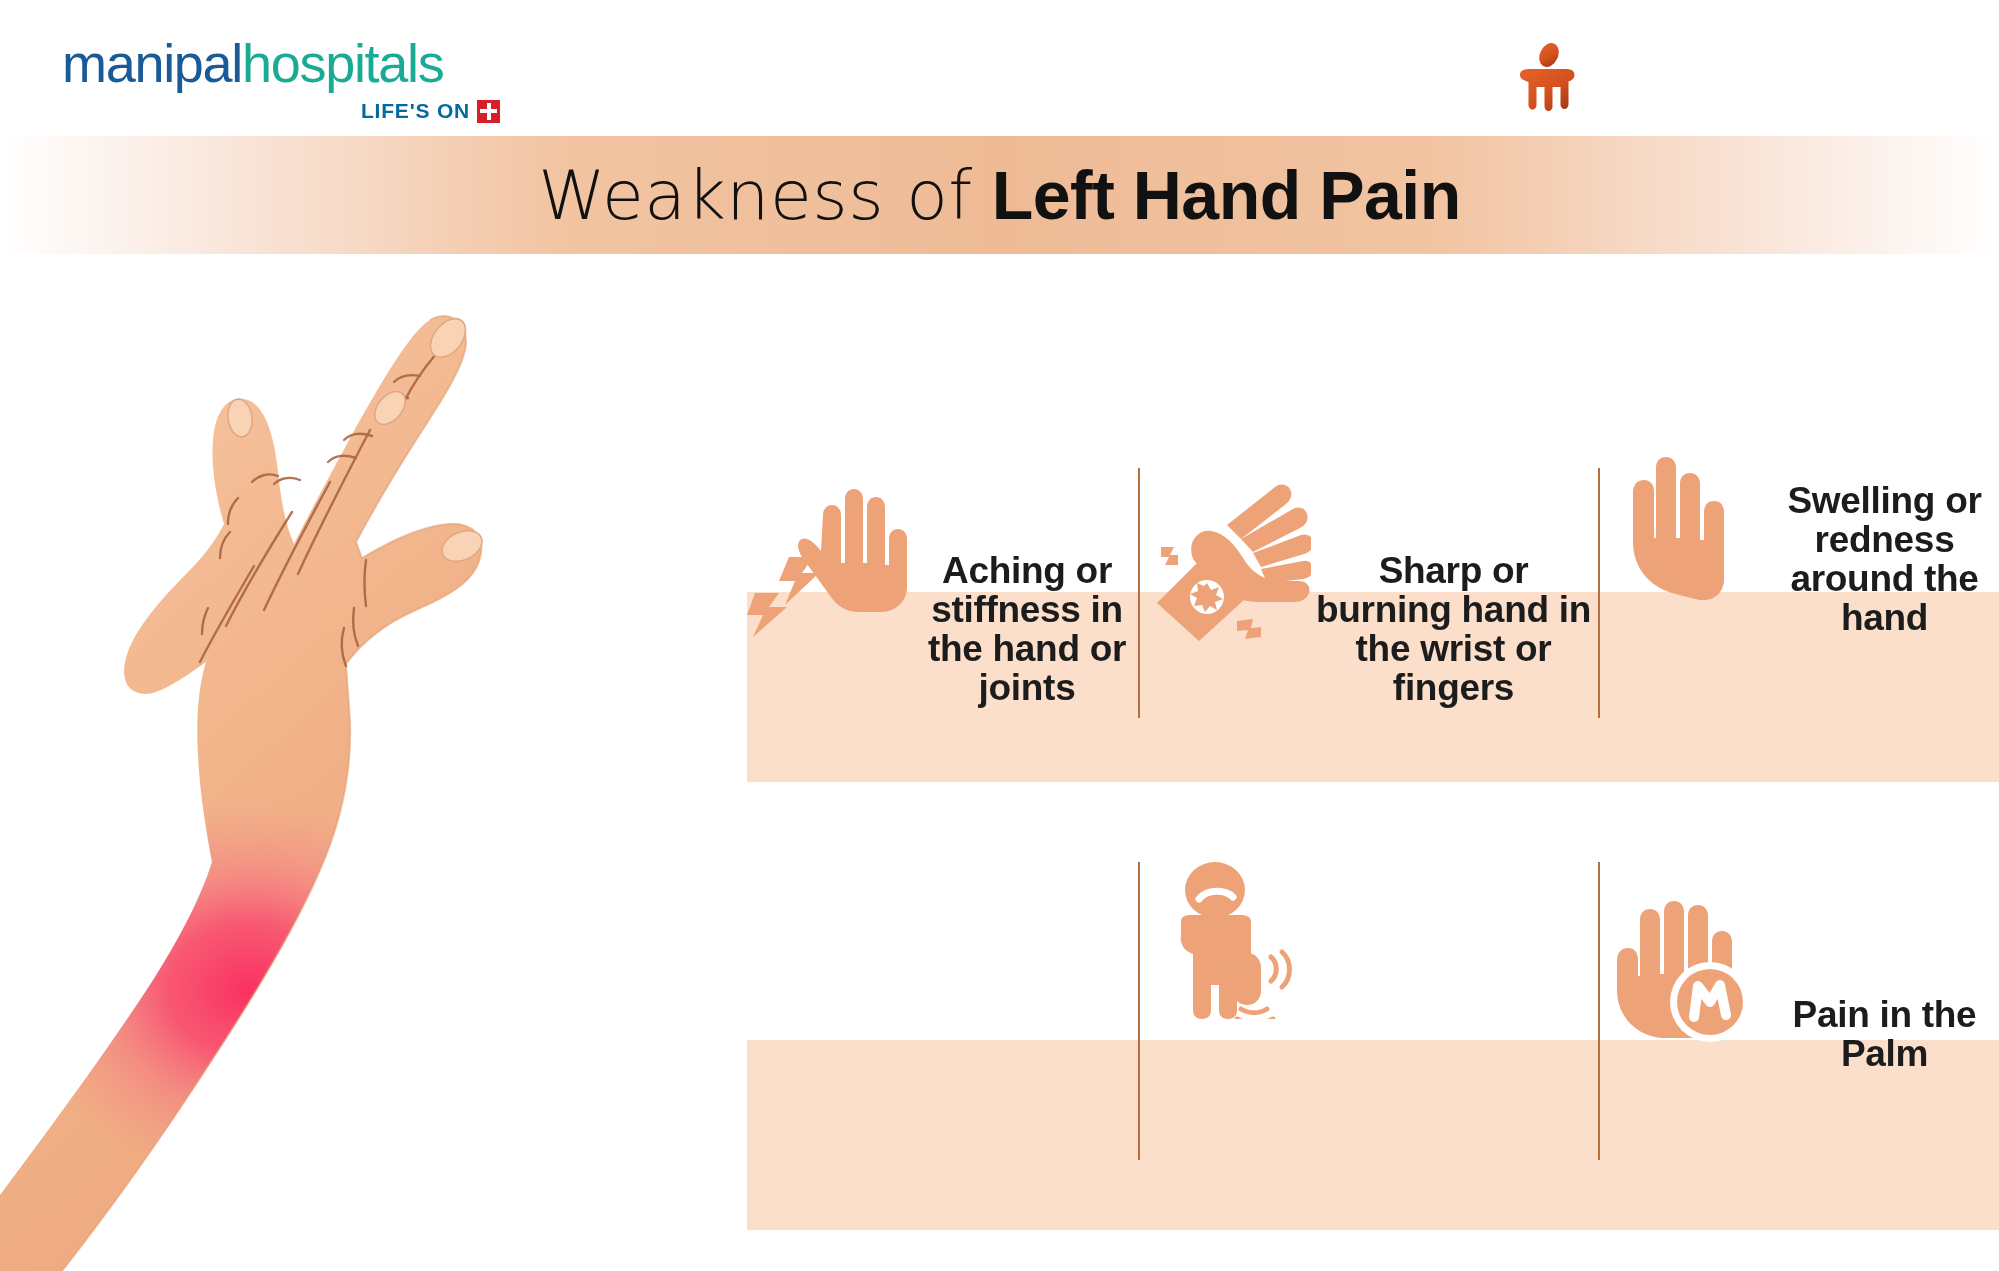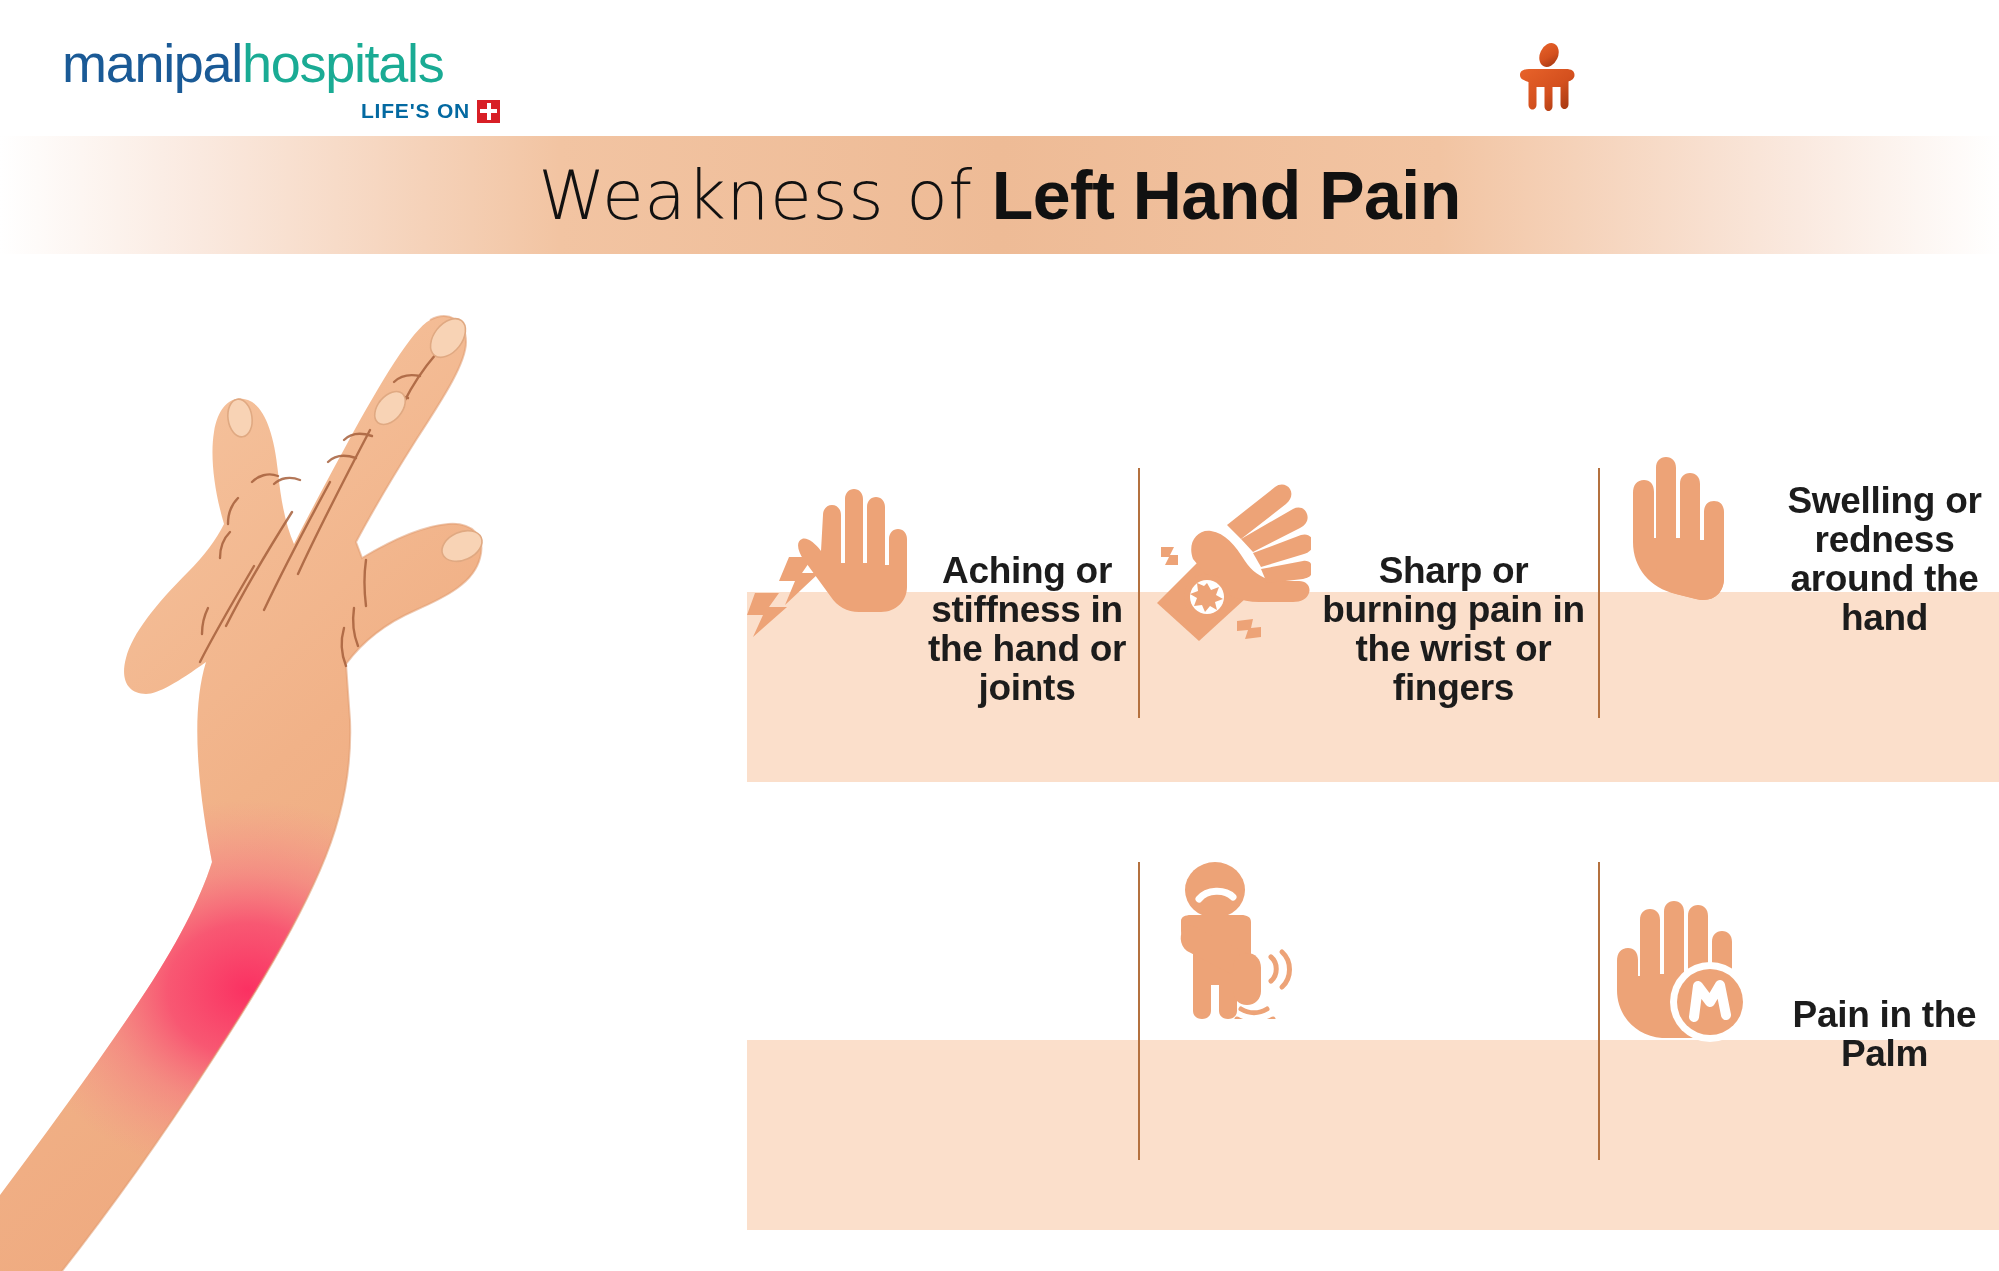--- a/index.html
+++ b/index.html
@@ -362,21 +362,21 @@
           <circle cx="66" cy="116" r="23" fill="#eda377"></circle>
           <circle cx="66" cy="116" r="17" fill="#ffffff"></circle>
           <path d="M66 102 L70 109 L78 106 L75 114 L82 118 L74 121 L76 129 L69 125
                    L64 131 L61 124 L53 125 L56 117 L49 113 L57 110 L56 102 L63 105 Z" fill="#eda377"></path>
 
           <path d="M20 66 L33 66 L29 74 L37 74 L37 84 L24 84 L28 76 L20 76 Z"></path>
           <path d="M96 140 L112 138 L110 147 L120 146 L120 156 L104 158 L107 149 L96 150 Z"></path>
         </g>
       </svg>
     </div>
-    <div class="card-label">Sharp or burning pain in the wrist or fingers</div>
+    <div class="card-label">Sharp or burning hand in the wrist or fingers</div>
   </div>
 
   <div id="card-3" class="card">
     <div class="card-icon">
       <svg viewBox="0 0 170 160" width="170" height="160" aria-hidden="true">
         <g fill="#eda377">
           <path d="M54 46 C54 38 50 34 44 34 C37 34 33 39 33 47 L33 96
                    C33 122 50 142 76 148 L96 153 C112 157 124 148 124 132
                    L124 66 C124 59 120 55 114 55 C108 55 104 59 104 66 L104 94
                    L100 94 L100 38 C100 31 96 27 90 27 C84 27 80 31 80 38

